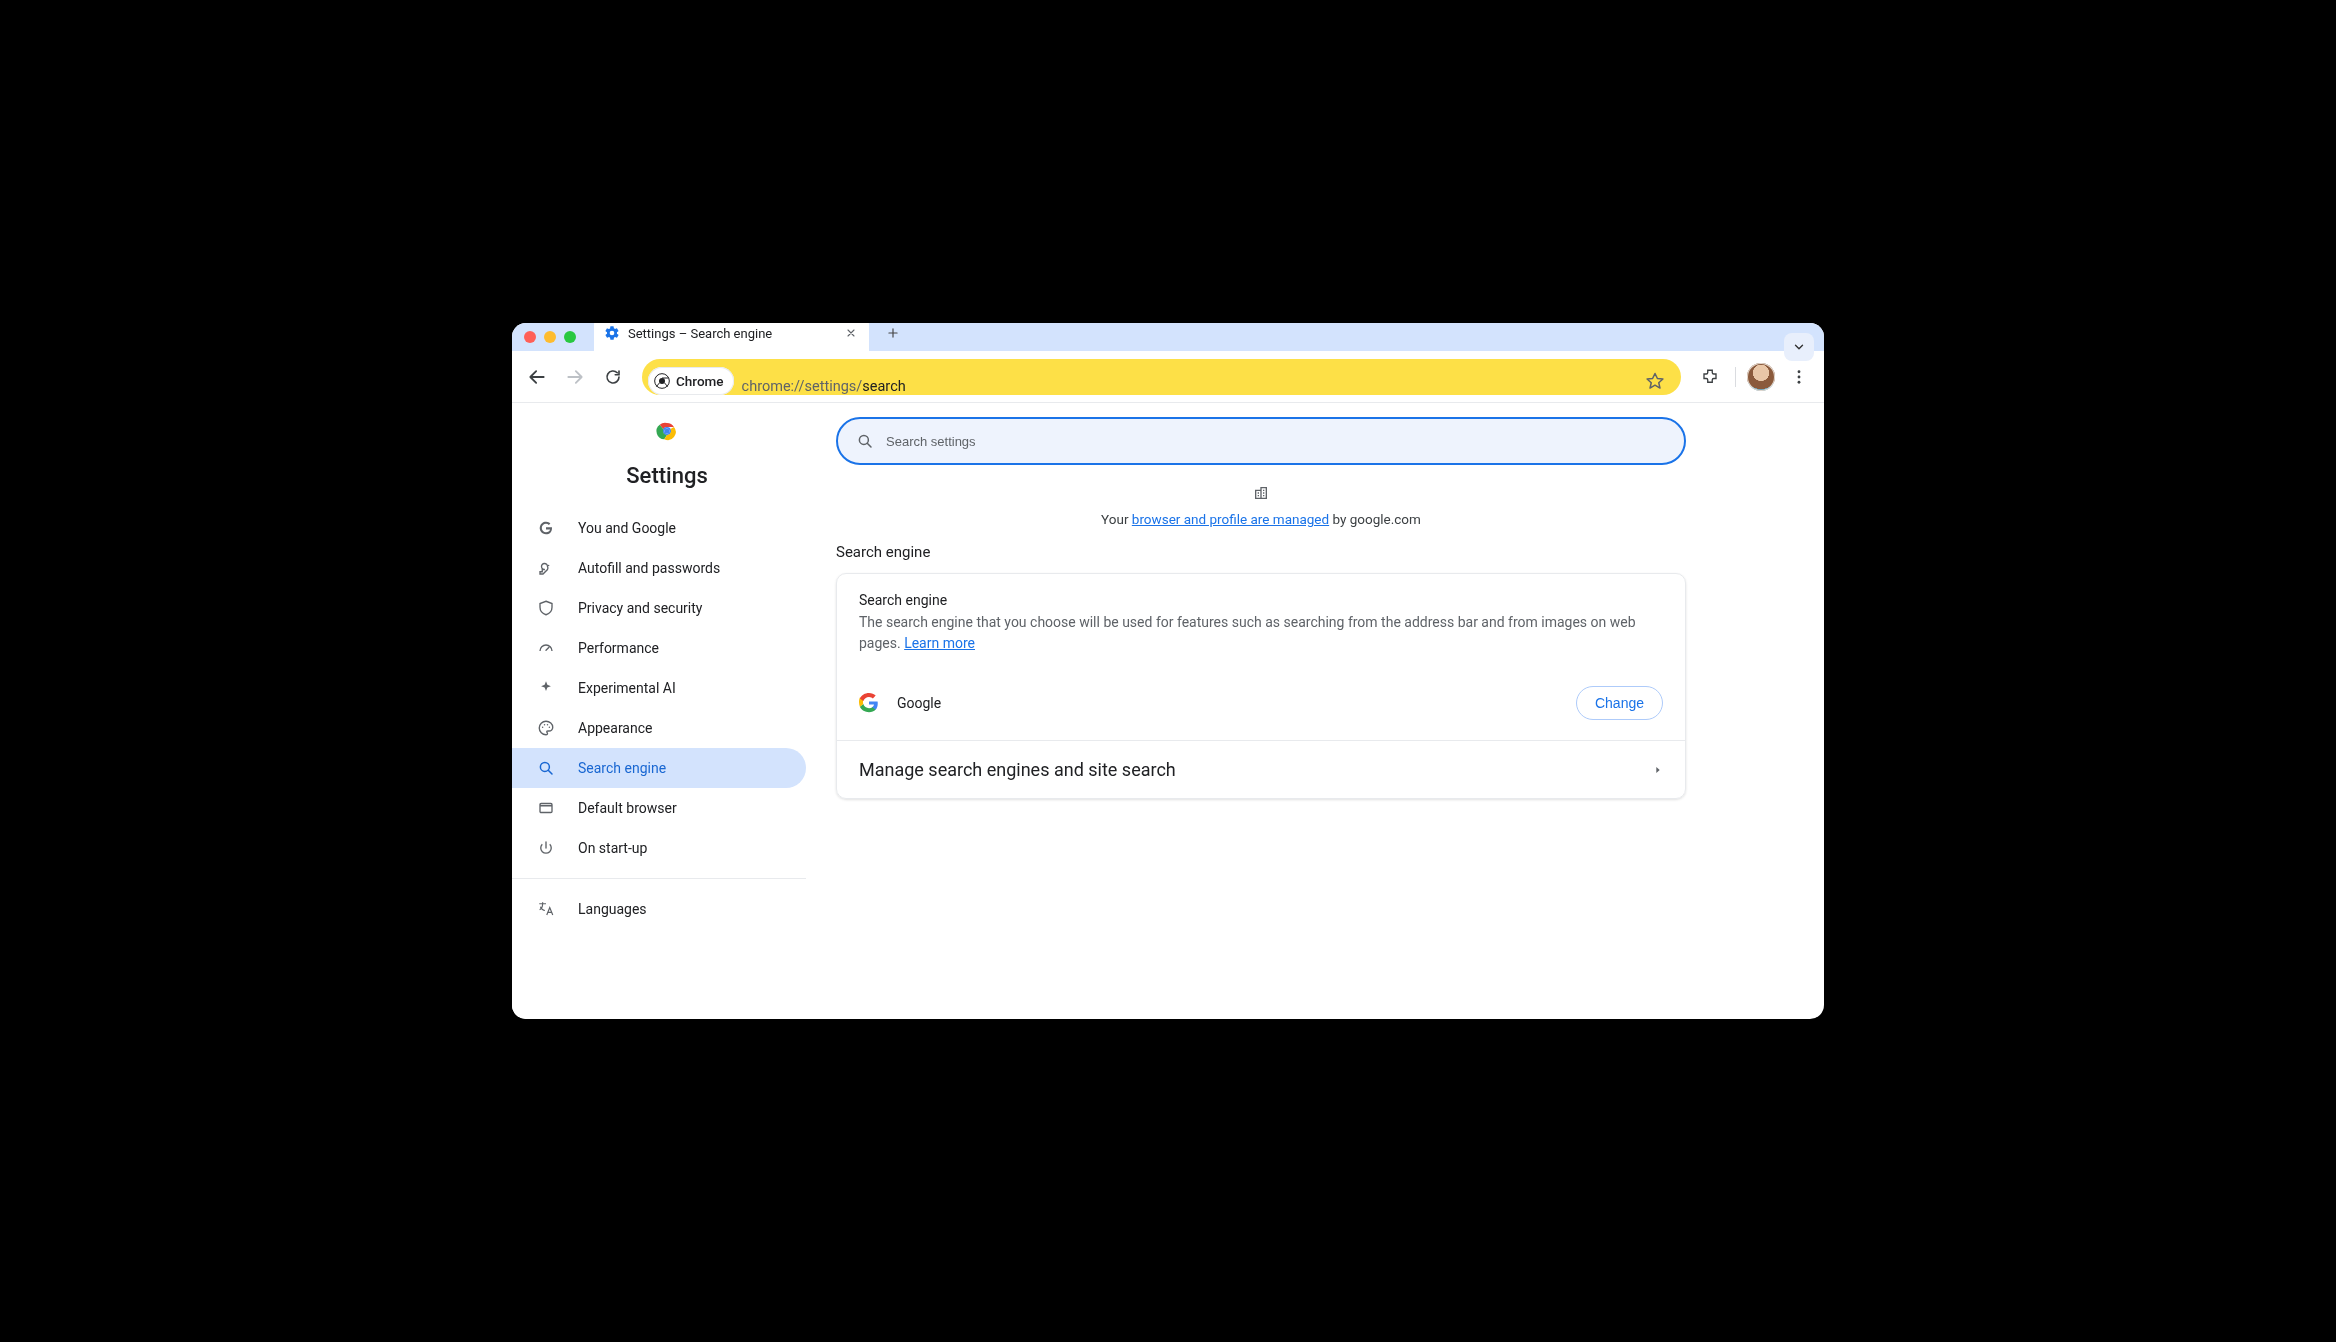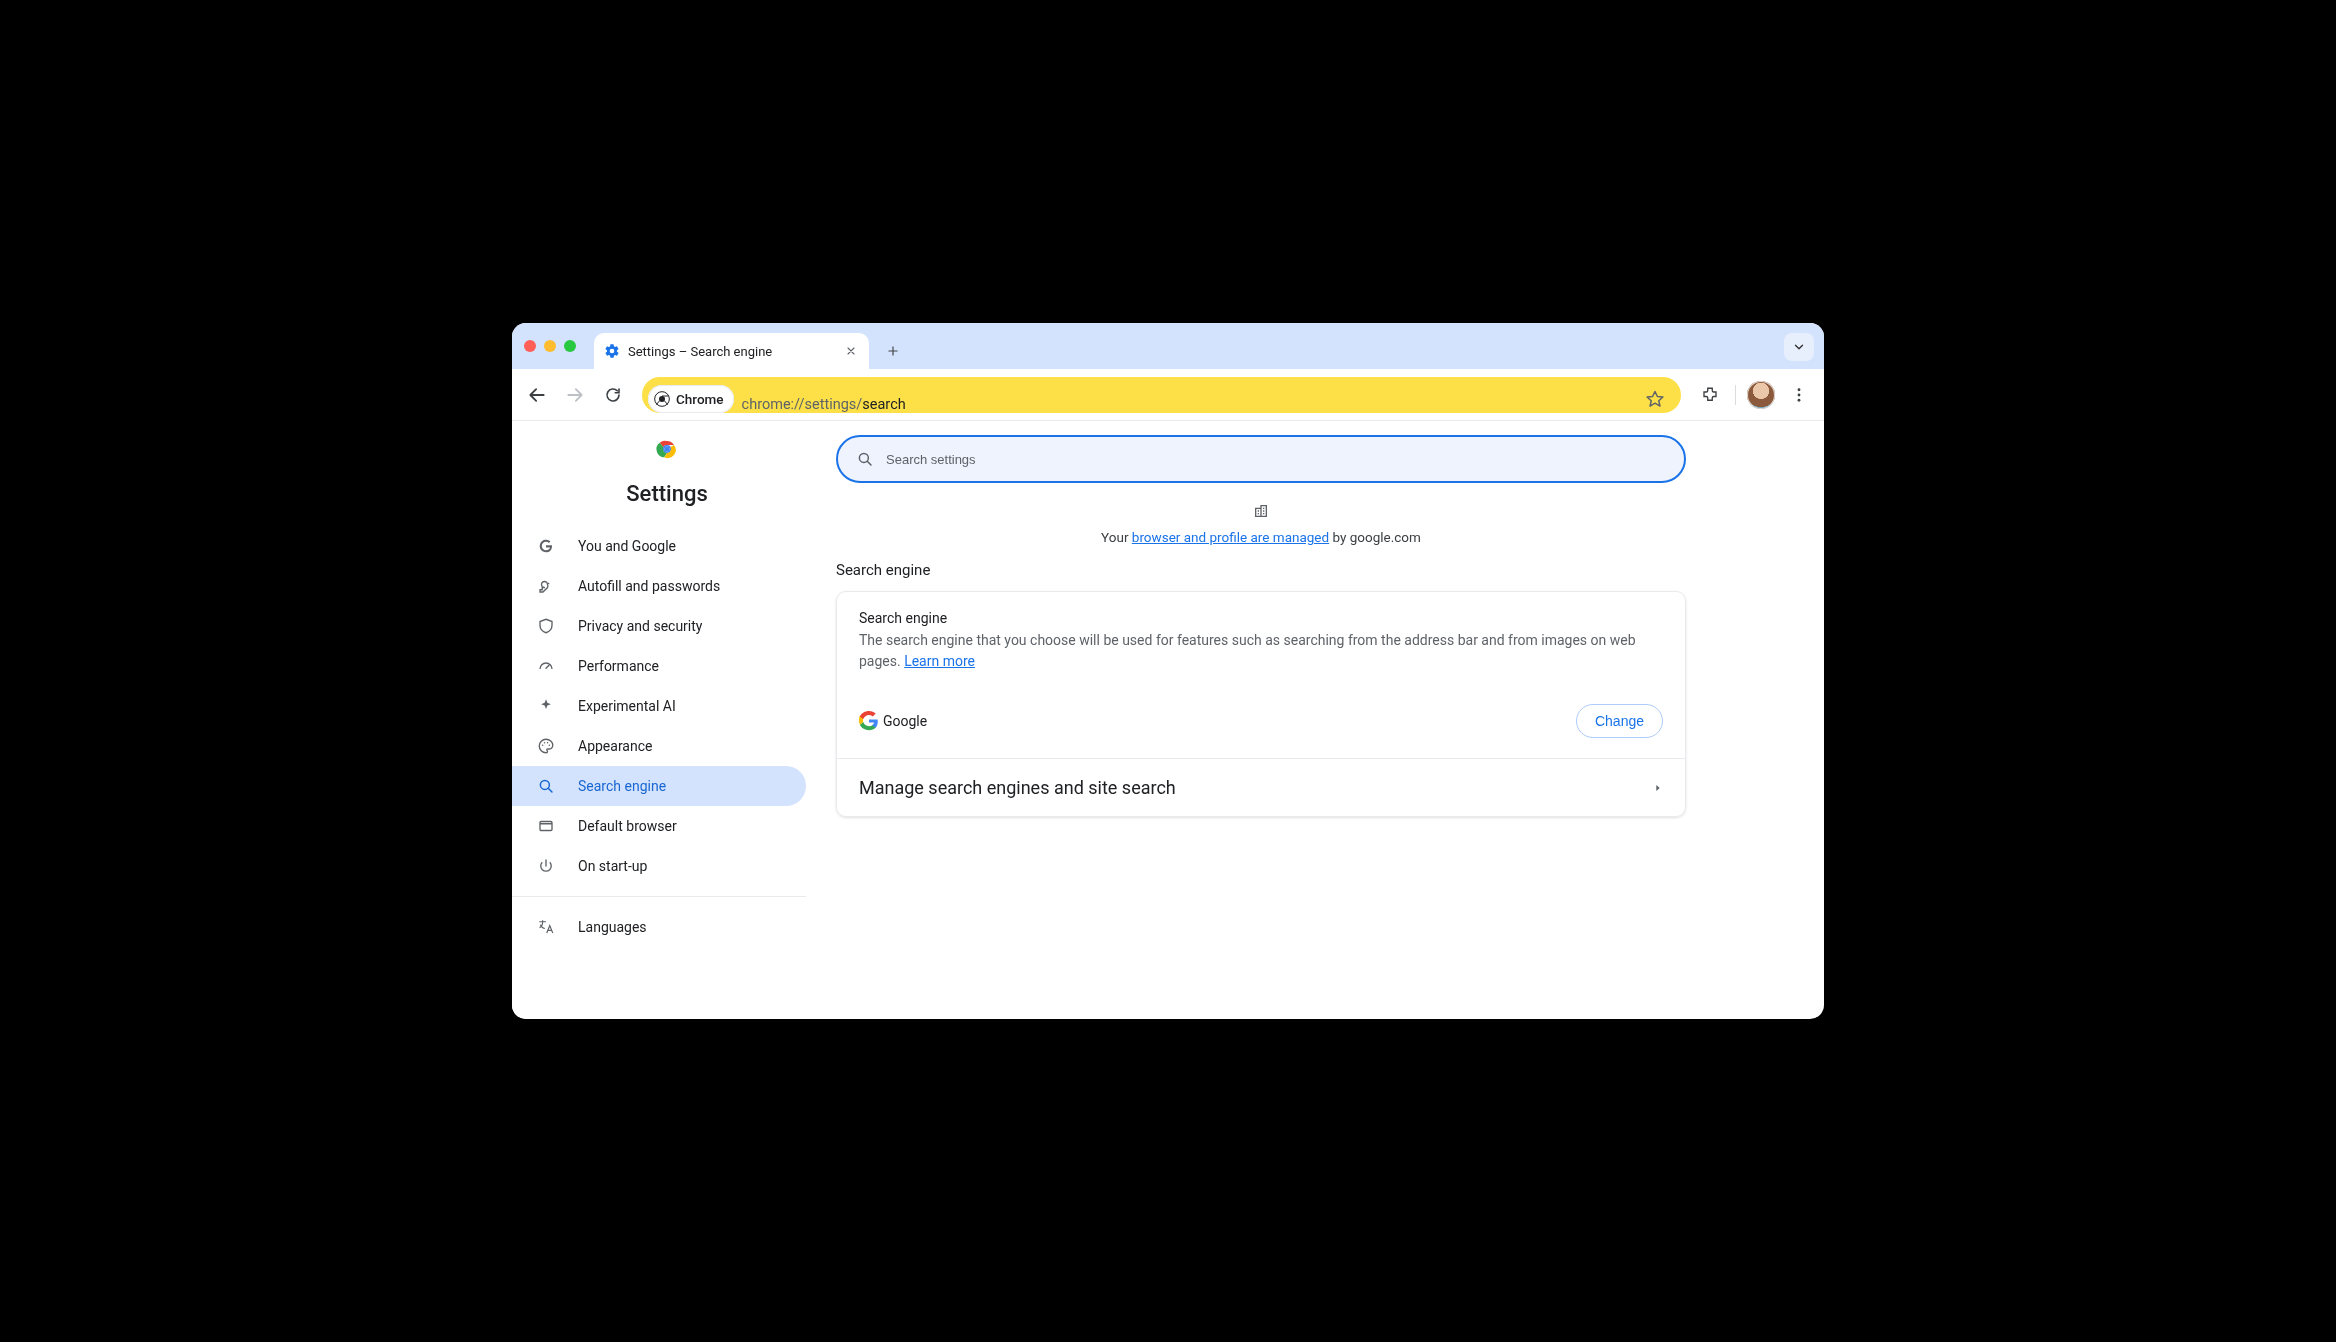--- a/index.html
+++ b/index.html
@@ -18,21 +18,21 @@
   background: #fff;
   border-radius: 14px;
   overflow: hidden;
   display: flex;
   flex-direction: column;
   box-shadow: 0 0 0 1px rgba(0,0,0,0.05);
 }
 
 
 .tab-strip {
-  height: 46px;
+  height: 28px;
   background: #d3e3fd;
   display: flex;
   align-items: flex-end;
   padding-left: 12px;
   position: relative;
 }
 .traffic-lights {
   display: flex;
   gap: 8px;
   align-items: center;
@@ -260,21 +260,21 @@
   padding: 18px 22px;
 }
 .card-label { font-size: 14px; color: #202124; margin-bottom: 4px; }
 .card-desc { font-size: 14px; color: #5f6368; line-height: 1.5; }
 .card-desc a { color: #1a73e8; text-decoration: underline; }
 
 .engine-row {
   display: flex;
   align-items: center;
   padding: 14px 22px 20px 22px;
-  gap: 4px;
+  gap: 18px;
 }
 .engine-icon { width: 20px; height: 20px; }
 .engine-name { font-size: 14px; color: #202124; flex: 1; }
 .change-btn {
   border: 1px solid #aecbfa;
   background: #fff;
   color: #1a73e8;
   font-size: 14px;
   font-weight: 500;
   border-radius: 18px;

